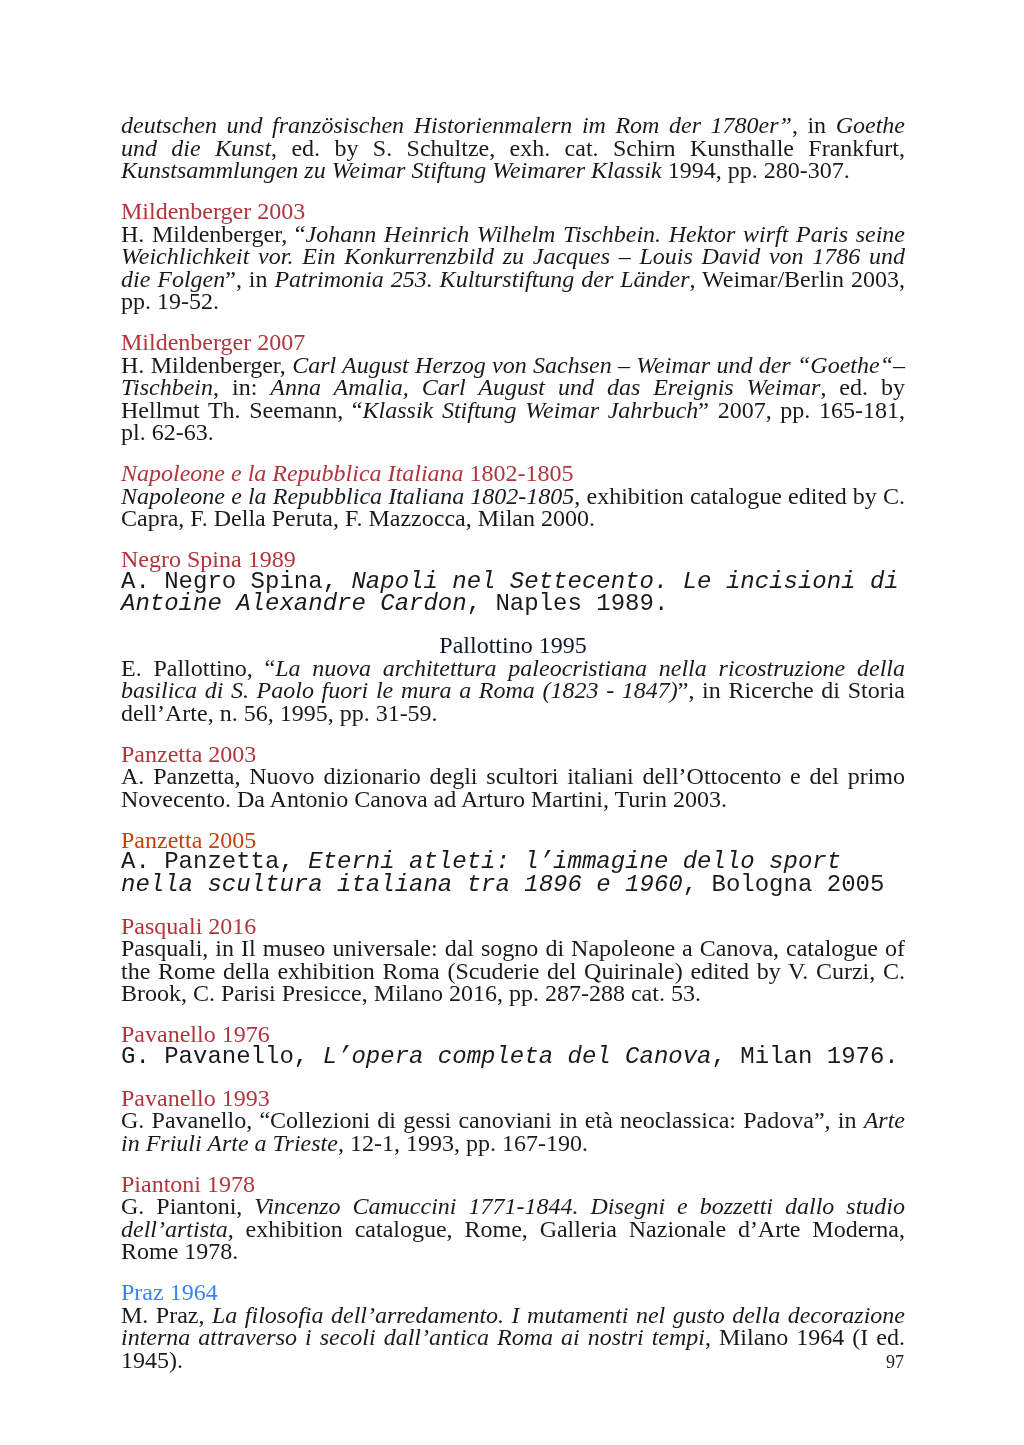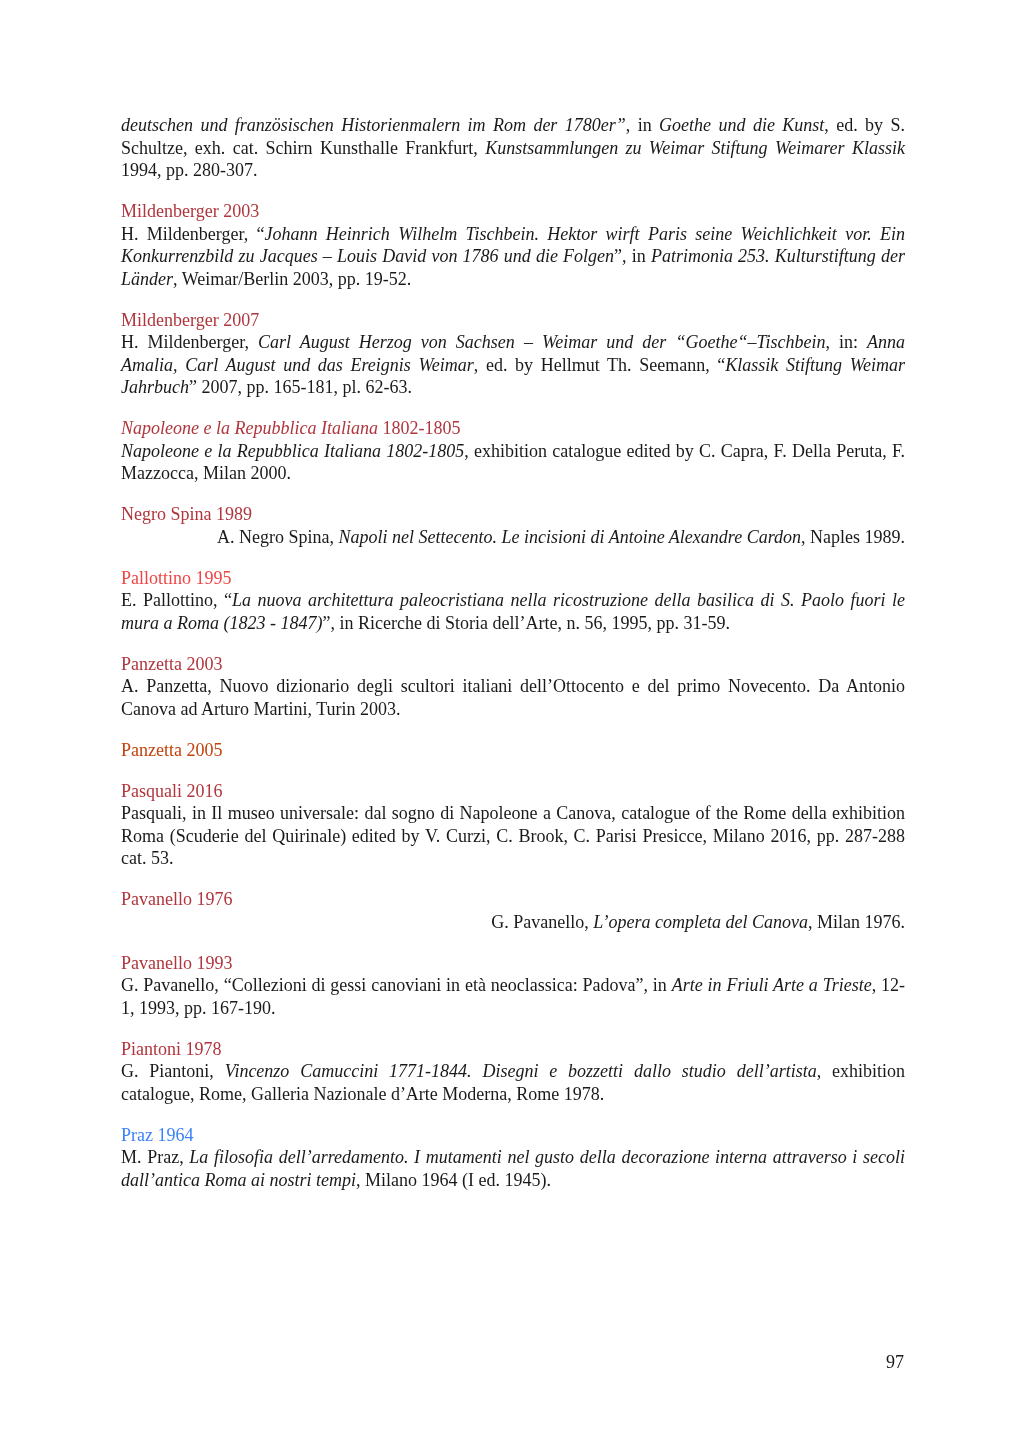--- a/index.html
+++ b/index.html
@@ -1,25 +1,25 @@
 <!DOCTYPE html>
 <html><head>
 <meta charset="utf-8">
 <style>
   html, body { margin: 0; padding: 0; background: #ffffff; }
   body { width: 1024px; height: 1445px; position: relative; overflow: hidden; }
   .page {
     position: absolute; left: 121px; top: 114px; width: 784px;
     font-family: "Liberation Serif", "DejaVu Serif", serif;
-    font-size: 18px; line-height: 22.5px; color: #1a1a1a;
+    font-size: 24px; line-height: 22.5px; color: #1a1a1a;
   }
   .entry { margin: 0 0 18.5px 0; }
   .head { color: #b0353c; display: block; }
   .body { display: block; text-align: justify; }
-  .body.nojust { text-align: right; }
+  .body.nojust { text-align: left; font-family: Liberation Mono, monospace; }
   i { font-style: italic; }
   .pagenum {
     position: absolute; right: 120px; top: 1352px;
     font-family: "Liberation Serif", "DejaVu Serif", serif;
     font-size: 18px; color: #1a1a1a;
   }
 </style>
 </head>
 <body>
 
@@ -38,29 +38,30 @@
       </div>
       <div class="entry">
         <span class="head" style="color: rgb(176, 53, 60);"><i>Napoleone e la Repubblica Italiana</i><span> 1802-1805</span></span>
         <span class="body"><i>Napoleone e la Repubblica Italiana 1802-1805</i><span>, exhibition catalogue edited by C. Capra, F. Della Peruta, F. Mazzocca, Milan 2000.</span></span>
       </div>
       <div class="entry">
         <span class="head" style="color: rgb(176, 53, 60);"><span>Negro Spina 1989</span></span>
         <span class="body nojust"><span>A. Negro Spina, </span><i>Napoli nel Settecento. Le incisioni di Antoine Alexandre Cardon</i><span>, Naples 1989.</span></span>
       </div>
       <div class="entry">
-        <span class="head" style="color: #ef4444;"><span>Pallottino 1995</span></span>
+        <span class="head" style="color: #0f172a; text-align: center;"><span>Pallottino 1995</span></span>
         <span class="body"><span>E. Pallottino, “</span><i>La nuova architettura paleocristiana nella ricostruzione della basilica di S. Paolo fuori le mura a Roma (1823 - 1847)</i><span>”, in Ricerche di Storia dell’Arte, n. 56, 1995, pp. 31-59.</span></span>
       </div>
       <div class="entry">
         <span class="head" style="color: rgb(176, 53, 60);"><span>Panzetta 2003</span></span>
         <span class="body"><span>A. Panzetta, Nuovo dizionario degli scultori italiani dell’Ottocento e del primo Novecento. Da Antonio Canova ad Arturo Martini, Turin 2003.</span></span>
       </div>
       <div class="entry">
         <span class="head" style="color: #c2410c;"><span>Panzetta 2005</span></span>
+        <span class="body nojust"><span>A. Panzetta, </span><i>Eterni atleti: l’immagine dello sport nella scultura italiana tra 1896 e 1960</i><span>, Bologna 2005</span></span>
       </div>
       <div class="entry">
         <span class="head" style="color: rgb(176, 53, 60);"><span>Pasquali 2016</span></span>
         <span class="body"><span>Pasquali, in Il museo universale: dal sogno di Napoleone a Canova, catalogue of the Rome della exhibition Roma (Scuderie del Quirinale) edited by V. Curzi, C. Brook, C. Parisi Presicce, Milano 2016, pp. 287-288 cat. 53.</span></span>
       </div>
       <div class="entry">
         <span class="head" style="color: rgb(176, 53, 60);"><span>Pavanello 1976</span></span>
         <span class="body nojust"><span>G. Pavanello, </span><i>L’opera completa del Canova</i><span>, Milan 1976.</span></span>
       </div>
       <div class="entry">

